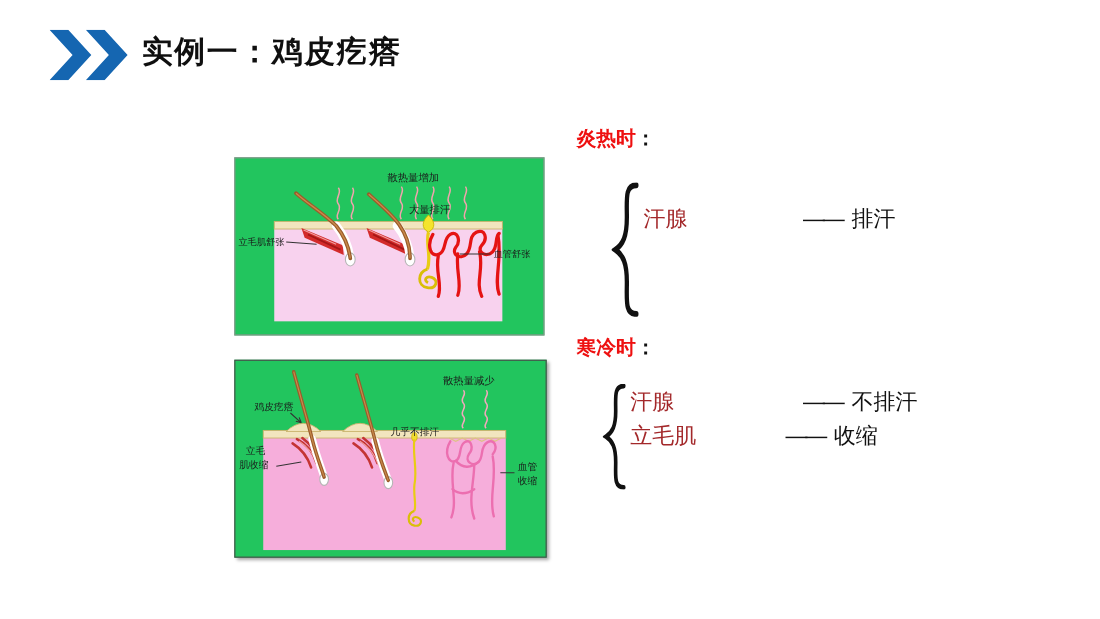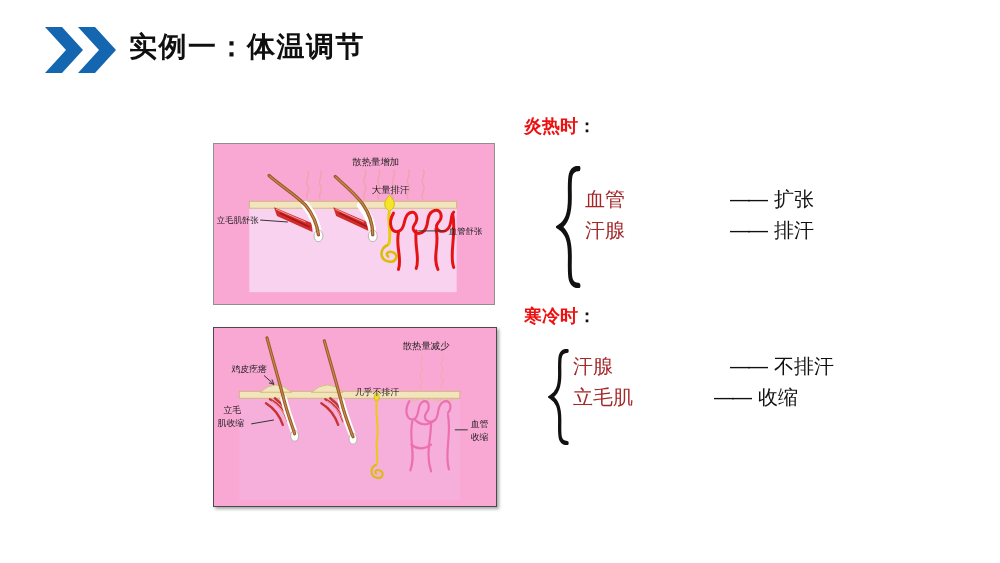--- a/index.html
+++ b/index.html
@@ -11,21 +11,21 @@
 
   
   .title-icon{left:45px;top:27px;width:74px;height:46px;}
   .page-title{left:129px;top:28px;font-size:28px;font-weight:700;letter-spacing:1.5px;color:#0f0f0f;white-space:nowrap;}
 
   
   .subtitle{left:60px;top:101px;font-size:20px;font-weight:500;white-space:nowrap;}
   .red{color:#ee1010;}
 
   
-  .figure{position:absolute;background:#f9a8d4;border:1px solid #8f8f8f;}
+  .figure{position:absolute;background:#22c55e;border:1px solid #8f8f8f;}
   .figure-hot{left:213px;top:143px;width:280px;height:160px;}
   .figure-cold{left:213px;top:327px;width:282px;height:178px;border-color:#4a4a4a;box-shadow:2px 2px 3px rgba(0,0,0,0.35);}
   .figure svg{display:block;}
   .figure text{font-family:"Liberation Sans","DejaVu Sans",sans-serif;fill:#1a1a1a;}
 
   
   .heading{font-size:18px;font-weight:700;color:#ee1010;white-space:nowrap;}
   .heading .colon{color:#111;}
   .hot-heading{left:524px;top:114px;}
   .cold-heading{left:524px;top:304px;}
@@ -44,21 +44,21 @@
 </style>
 </head>
 <body>
 
 <div class="slide">
 
   <svg class="abs title-icon" viewBox="0 0 74 46" aria-hidden="true">
     <polygon points="0,0 17,0 38,23 17,46 0,46 21,23" fill="#1566B1"></polygon>
     <polygon points="33,0 50,0 71,23 50,46 33,46 54,23" fill="#1566B1"></polygon>
   </svg>
-  <div class="abs page-title">实例一：体温调节</div>
+  <div class="abs page-title">实例一：鸡皮疙瘩</div>
 
 
   <div class="figure figure-hot">
     <svg width="278" height="158" viewBox="0 0 280 160">
       <g>
         <rect x="35" y="64" width="210" height="86" fill="#F8D2EE"></rect>
       </g>
       <g>
         <rect x="35" y="58" width="210" height="7" fill="#F2E5BE" stroke="#C9B26A" stroke-width="0.8"></rect>
       </g>
@@ -183,23 +183,20 @@
     </svg>
   </div>
 
   <div class="abs heading hot-heading">
     <span>炎热时</span><span class="colon">：</span>
   </div>
   <svg class="abs brace-hot" width="26" height="122" viewBox="0 0 30 100" preserveAspectRatio="none">
     <path d="M26,2 C14,2 16,12 16,26 C16,40 12,46 4,50 C12,54 16,60 16,74 C16,88 14,98 26,98" fill="none" stroke="#111111" stroke-width="4.5" stroke-linecap="round"></path>
   </svg>
   <div class="abs items hot-items">
-    <div class="item">
-      <span class="organ">血管</span><span class="connector">——</span><span class="response">扩张</span>
-    </div>
     <div class="item">
       <span class="organ">汗腺</span><span class="connector">——</span><span class="response">排汗</span>
     </div>
   </div>
 
   <div class="abs heading cold-heading">
     <span>寒冷时</span><span class="colon">：</span>
   </div>
   <svg class="abs brace-cold" width="22" height="96" viewBox="0 0 30 100" preserveAspectRatio="none">
     <path d="M26,2 C14,2 16,12 16,26 C16,40 12,46 4,50 C12,54 16,60 16,74 C16,88 14,98 26,98" fill="none" stroke="#111111" stroke-width="4.5" stroke-linecap="round"></path>

